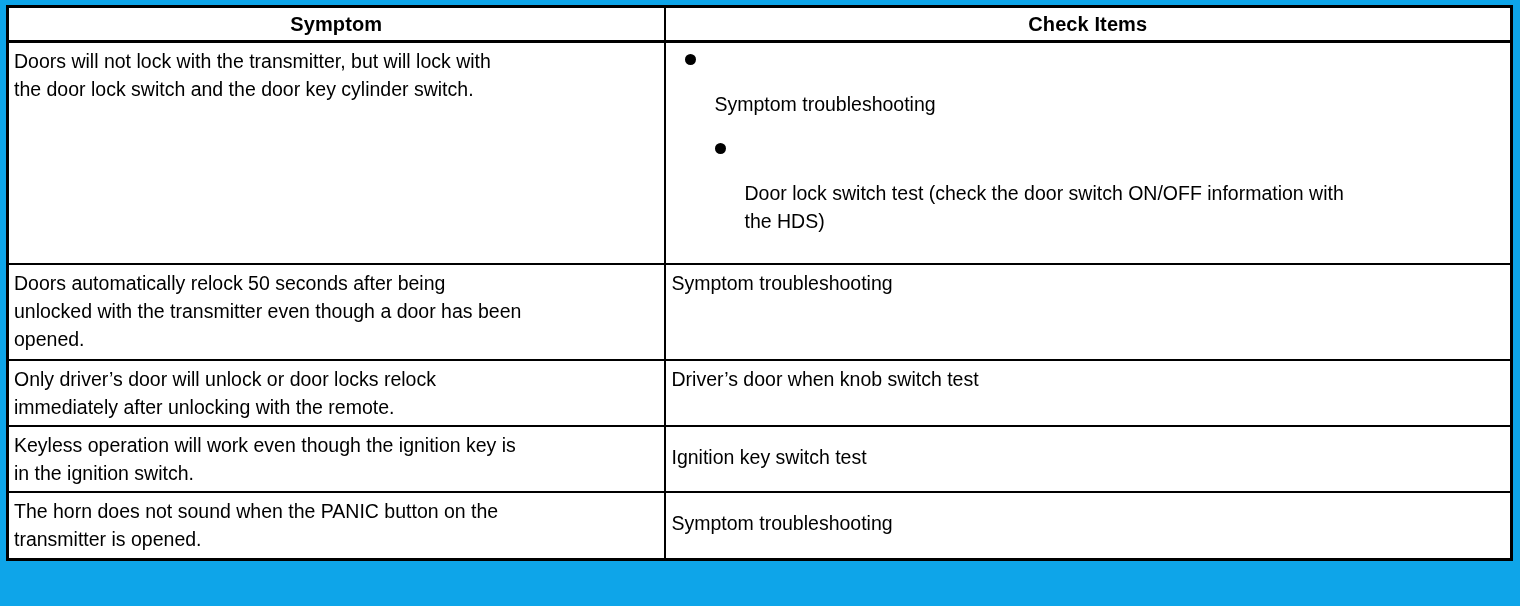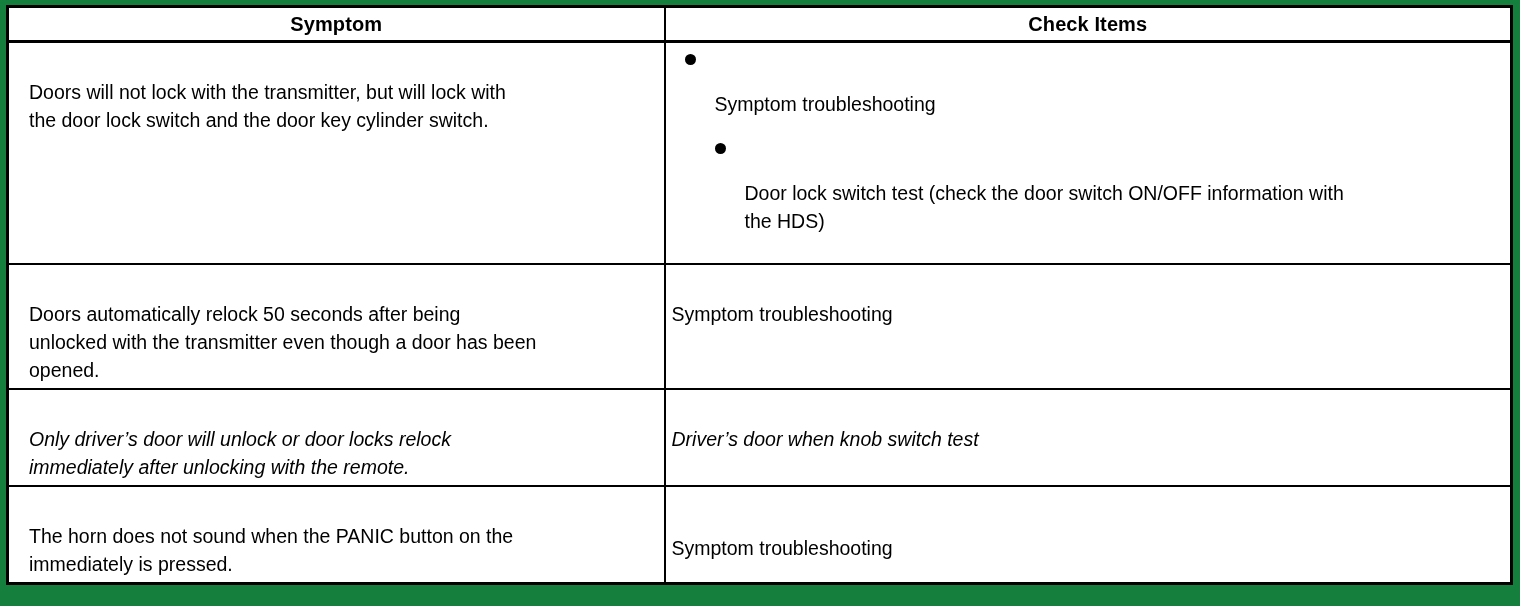--- a/index.html
+++ b/index.html
@@ -12,21 +12,21 @@
     height: 606px;
     font-family: "Liberation Sans", sans-serif;
     color: #000000;
     overflow: hidden;
   }
 
   .sheet {
     position: relative;
     width: 1520px;
     height: 606px;
-    background: #15803d;
+    background: #0ea5e9;
   }
 
   table.symptom-table {
     position: absolute;
     left: 6px;
     top: 5px;
     width: 1504px;
     border-collapse: collapse;
     table-layout: fixed;
     background: #ffffff;
@@ -57,31 +57,30 @@
     border-bottom: 3px solid #000;
   }
 
   
   thead th.th-symptom { border-right: 2px solid #000; }
 
   .cell-text {
     display: block;
     font-size: 19.5px;
     line-height: 28px;
-    padding: 4px 6px 4px 20px;
+    padding: 4px 6px 4px 5px;
     white-space: pre-line;
-    margin-top: 31px;
   }
 
   td.check-cell .cell-text { padding-left: 6px; }
 
   
   tr.row-0 td { height: 220px; }
   tr.row-1 td { height: 94px; }
-  tr.row-2 td { height: 64px; font-style: italic; }
+  tr.row-2 td { height: 64px; }
   tr.row-3 td { height: 62px; }
   tr.row-4 td { height: 65px; }
   tr.row-5 td { height: 33px; }
 
   
   .bullet-list {
     display: block;
     padding: 0;
     margin: 0;
     list-style: none;
@@ -165,25 +164,34 @@
       <tr class="row-2">
         <td class="symptom-cell">
           <span class="cell-text">Only driver’s door will unlock or door locks relock
 immediately after unlocking with the remote.</span>
         </td>
         <td class="check-cell">
           <span class="cell-text">Driver’s door when knob switch test</span>
         </td>
       </tr>
 
+      <tr class="row-3">
+        <td class="symptom-cell">
+          <span class="cell-text">Keyless operation will work even though the ignition key is
+in the ignition switch.</span>
+        </td>
+        <td class="check-cell valign-mid">
+          <span class="cell-text">Ignition key switch test</span>
+        </td>
+      </tr>
 
       <tr class="row-4">
         <td class="symptom-cell">
           <span class="cell-text">The horn does not sound when the PANIC button on the
-immediately is pressed.</span>
+transmitter is opened.</span>
         </td>
         <td class="check-cell valign-mid">
           <span class="cell-text">Symptom troubleshooting</span>
         </td>
       </tr>
 
 
     </tbody>
   </table>
 

